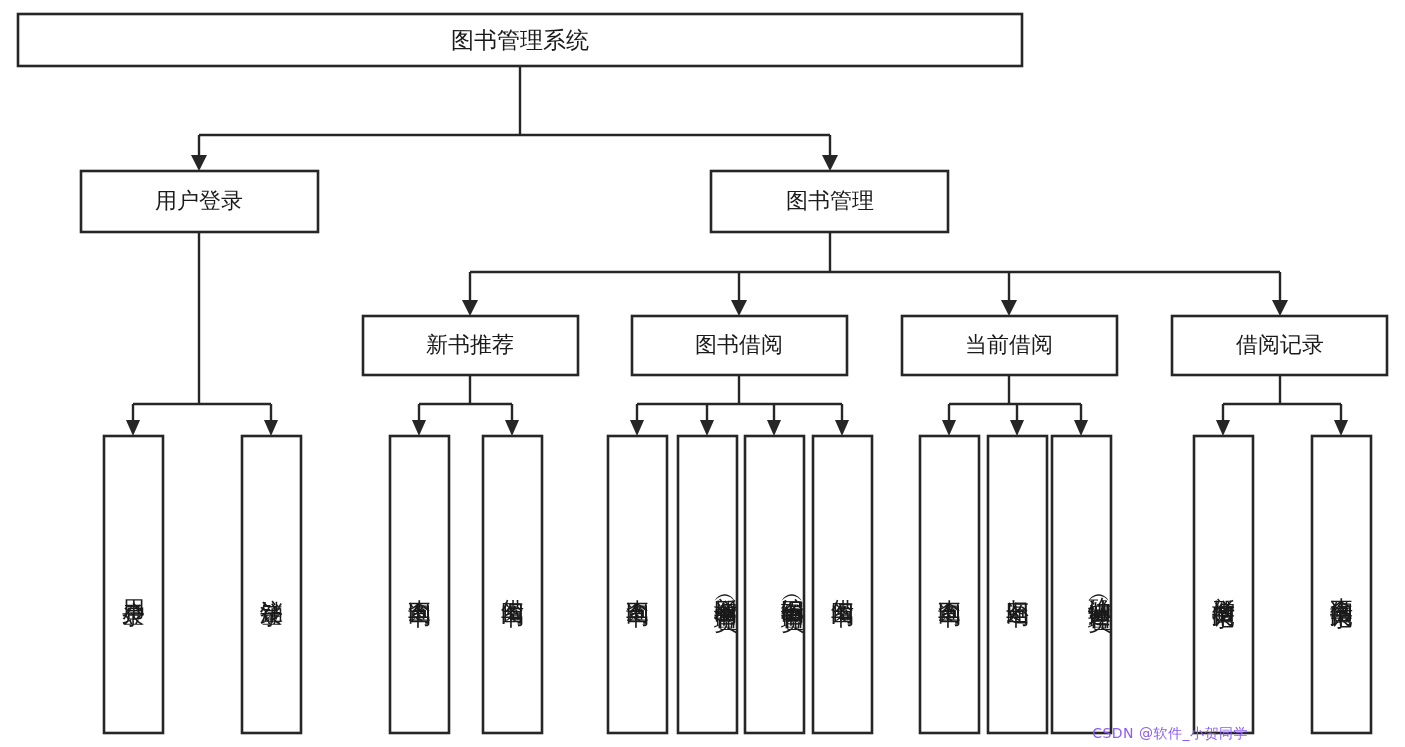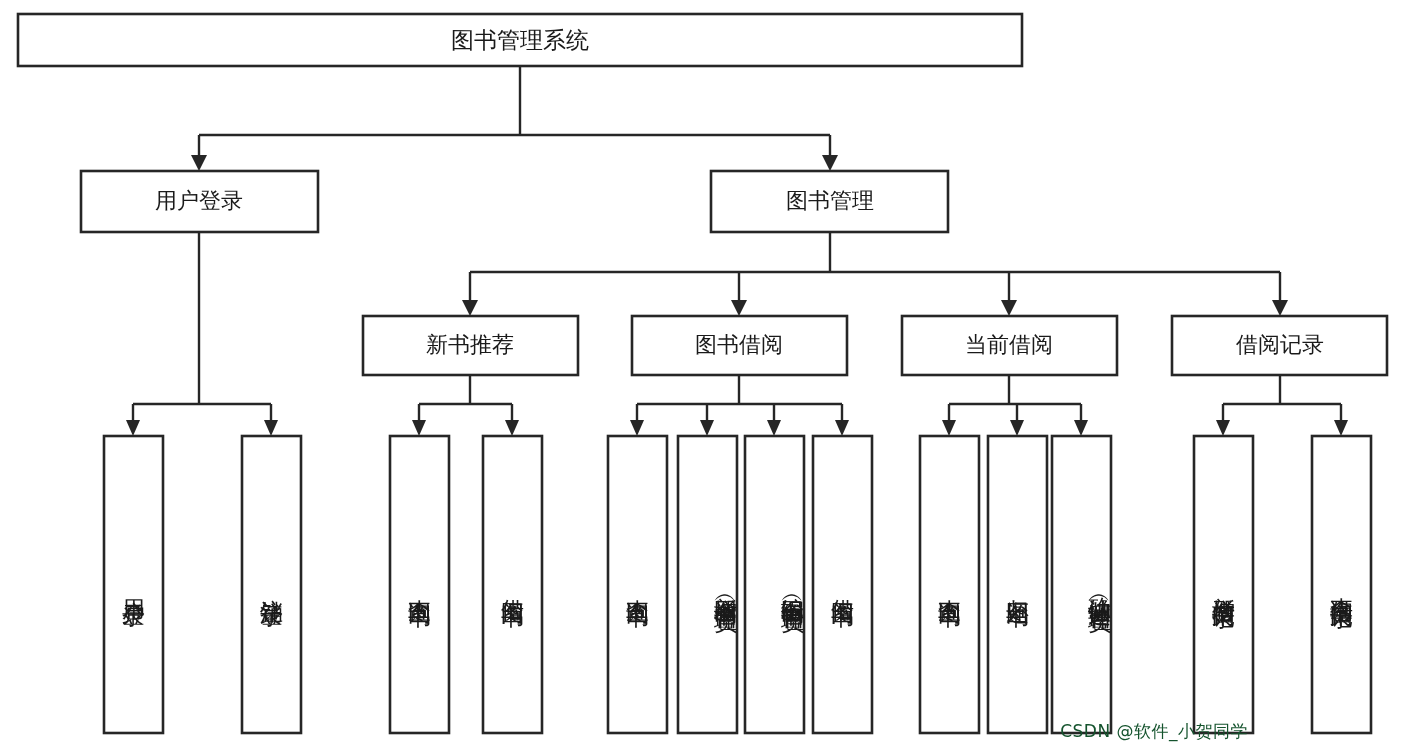--- a/index.html
+++ b/index.html
@@ -67,22 +67,22 @@
     justify-content: center;
     white-space: nowrap;
     pointer-events: none;
     user-select: none;
   }
   #watermark {
     position: absolute;
     right: 8px;
     bottom: 4px;
     font-family: "DejaVu Sans", "Liberation Sans", sans-serif;
-    font-size: 17px;
-    color: #14532d;
+    font-size: 14px;
+    color: #8b5cf6;
     letter-spacing: 0.5px;
     white-space: nowrap;
     pointer-events: none;
   }
 </style>
 </head>
 <body>
 
 <div id="diagram-root">
 

